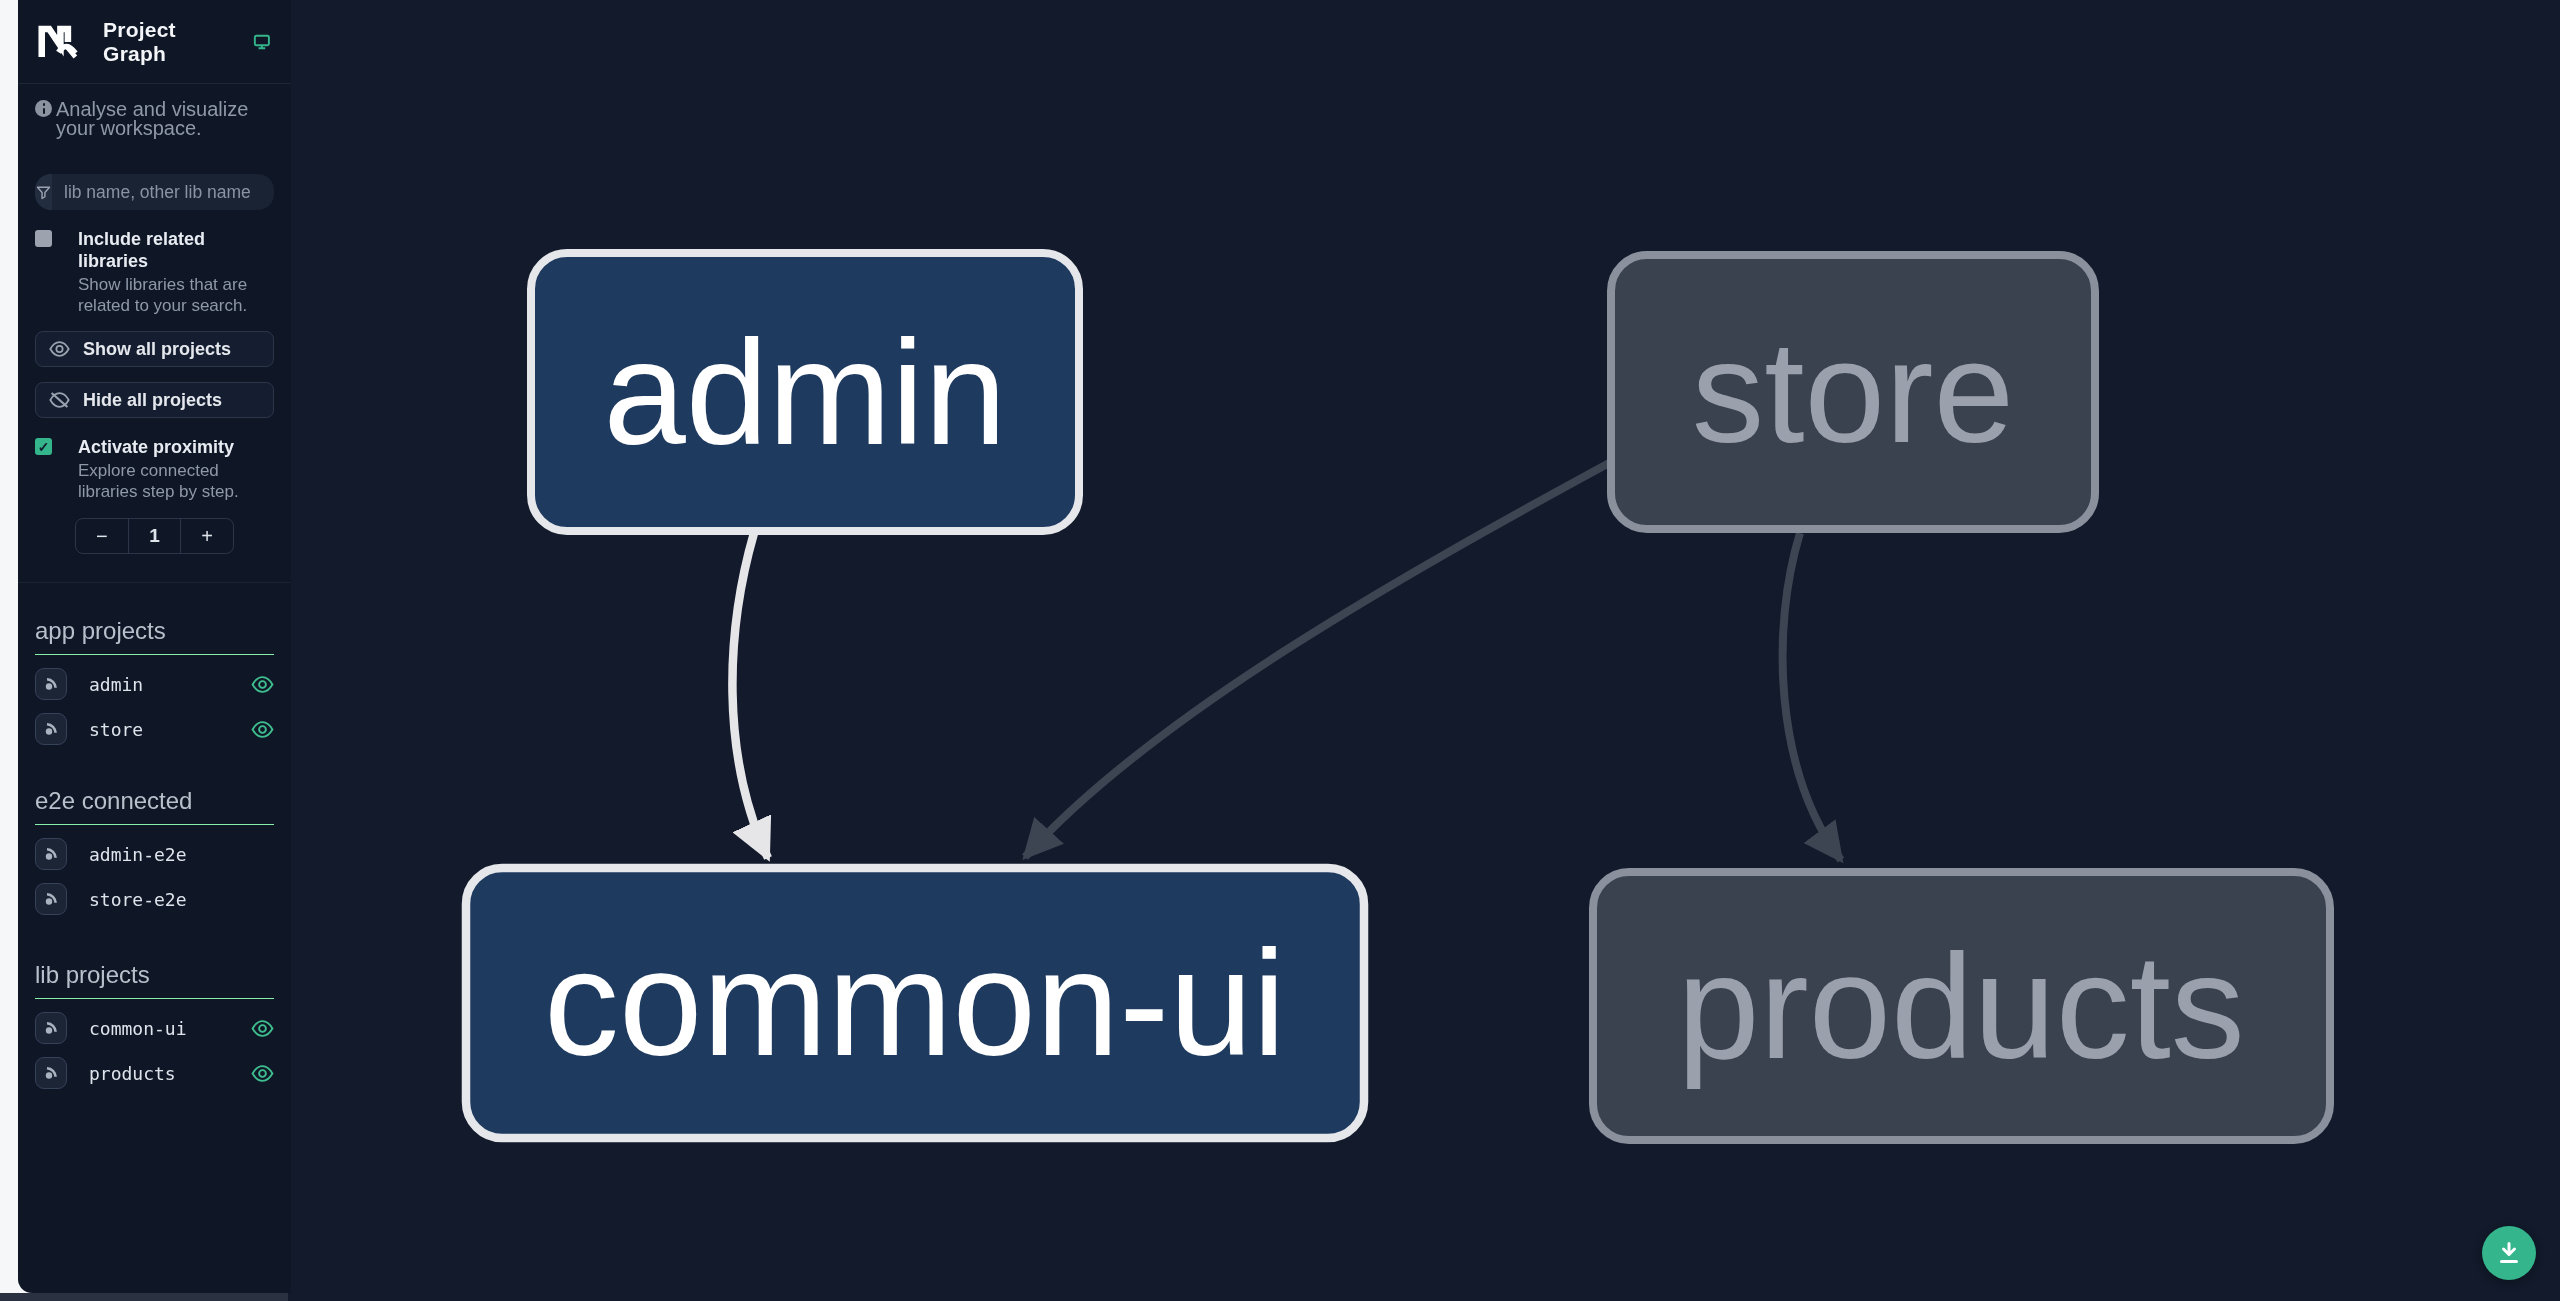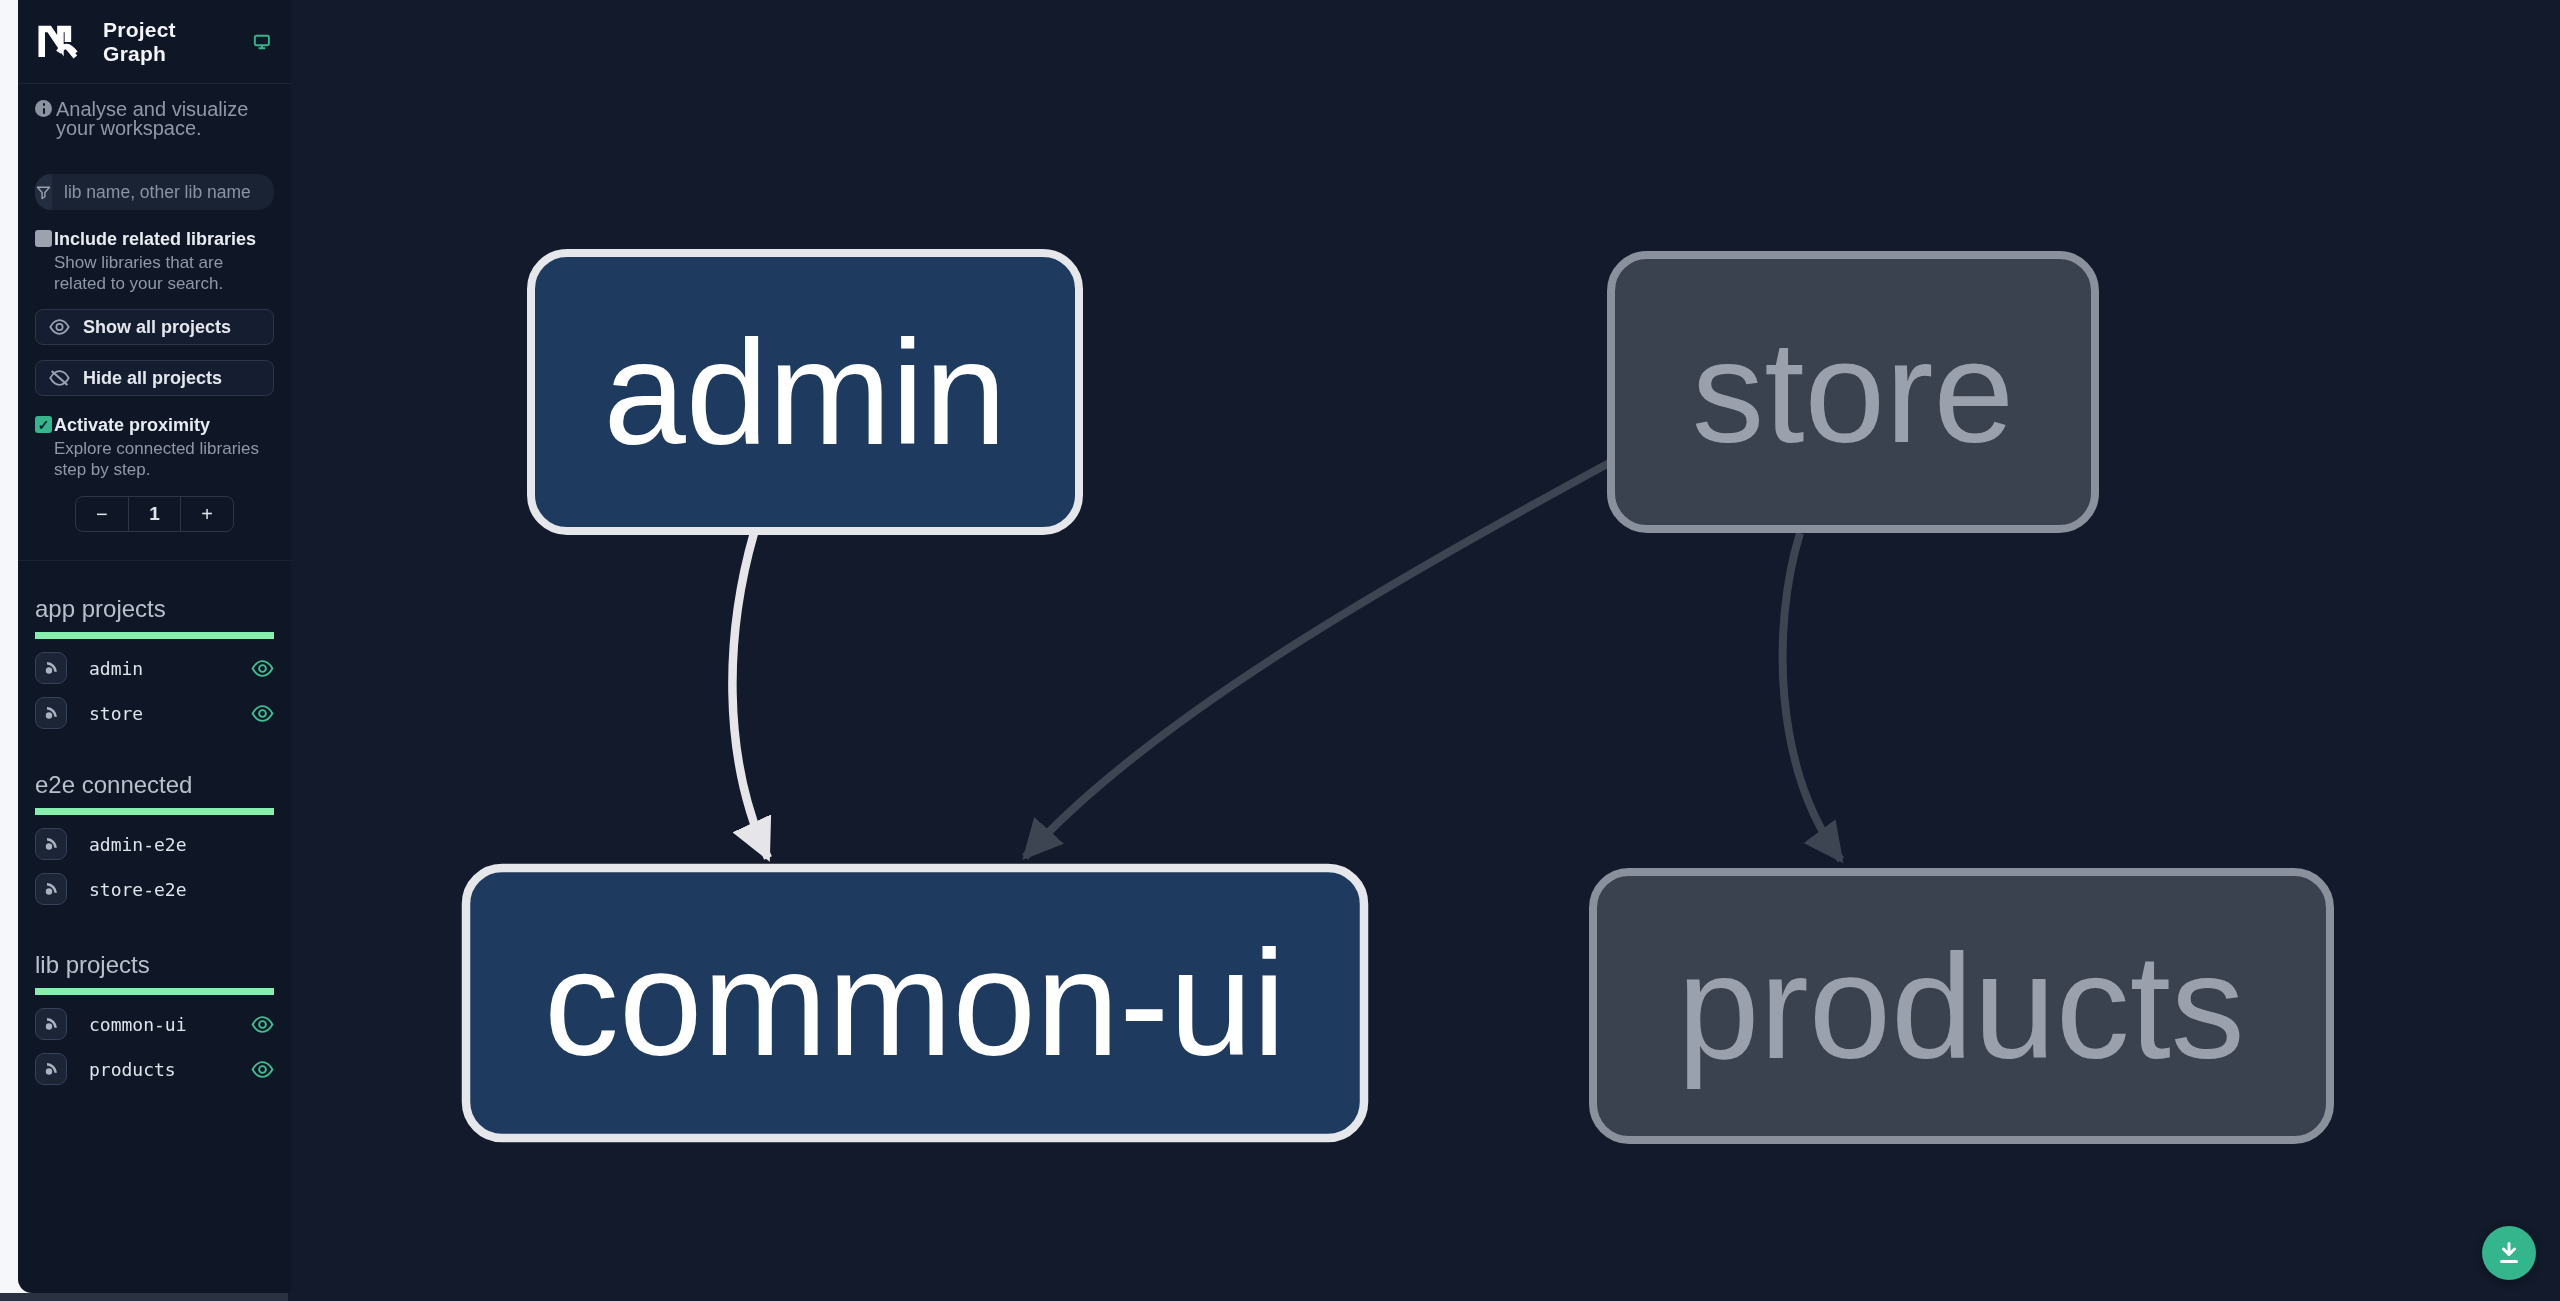--- a/index.html
+++ b/index.html
@@ -22,21 +22,21 @@
   .info-dot{flex:0 0 auto;width:17px;height:17px;border-radius:50%;background:#8b93a1;position:relative;margin-top:0px;}
   .info-dot i{position:absolute;left:7.5px;top:3px;width:2.5px;height:3px;background:#0f1726;border-radius:1px;}
   .info-dot b{position:absolute;left:7.5px;top:8px;width:2.5px;height:6px;background:#0f1726;border-radius:1px;}
 
   .search{display:flex;align-items:stretch;margin:36px 17px 0;height:36px;border-radius:16px;overflow:hidden;background:#1a2334;}
   .search .icon-cell{width:36px;display:flex;align-items:center;justify-content:center;background:#232d40;}
   .search input{flex:1;border:0;outline:0;background:transparent;color:#dfe4ec;font-size:17.5px;padding:0 12px;
                 font-family:"Liberation Sans",sans-serif;}
   .search input::placeholder{color:#8a93a3;}
 
-  .toggle{display:grid;grid-template-columns:17px 1fr;column-gap:2px;margin:18px 17px 0;}
+  .toggle{display:grid;grid-template-columns:17px 1fr;column-gap:26px;margin:18px 17px 0;}
   .cbox{width:17px;height:17px;border-radius:3px;margin-top:2px;}
   .cbox.gray{background:#9ca3af;}
   .cbox.white{background:#ffffff;}
   .cbox.checked{background:#34b58b;display:flex;align-items:center;justify-content:center;
                 color:#14202f;font-size:14px;font-weight:700;line-height:1;}
   .toggle .lab{font-size:18px;font-weight:700;color:#e8ecf2;line-height:22px;}
   .toggle .desc{grid-column:2;font-size:17px;color:#8f98a8;line-height:21px;margin-top:2px;}
 
   .sb-btn{display:flex;align-items:center;gap:13px;margin:15px 17px 0;height:34px;padding:0 13px;
           border:1px solid #2c3648;border-radius:8px;background:#151e30;color:#e4e7ec;
@@ -44,21 +44,21 @@
   .sb-btn:first-of-type{margin-top:30px;}
 
   .stepper{display:flex;width:157px;height:34px;margin:16px auto 0;border:1px solid #2c3648;border-radius:8px;
            overflow:hidden;color:#dfe3ea;font-size:20px;}
   .stepper>div{flex:1;display:flex;align-items:center;justify-content:center;}
   .stepper .mid{border-left:1px solid #2c3648;border-right:1px solid #2c3648;font-weight:700;font-size:19px;}
 
   .panel-divider{margin-top:28px;border-top:1px solid #1a2332;}
 
   .section{padding:0 17px;}
-  .sec-title{margin-top:34px;font-size:24px;color:#b9c0cc;padding-bottom:9px;border-bottom:7px solid #86efac;}
+  .sec-title{margin-top:34px;font-size:24px;color:#b9c0cc;padding-bottom:9px;border-bottom:1px solid #86efac;}
   .sec-title.s2{margin-top:42px;}
   .sec-title.s3{margin-top:46px;}
   .proj-row{display:flex;align-items:center;gap:22px;margin-top:13px;height:32px;}
   .focus-btn{width:30px;height:30px;border:1px solid #36415a;background:#1b2536;border-radius:9px;
              display:flex;align-items:center;justify-content:center;cursor:pointer;flex:0 0 auto;}
   .proj-name{font-family:"DejaVu Sans Mono",monospace;font-size:18px;color:#dfe4ec;flex:1;}
   .eye-btn{flex:0 0 auto;cursor:pointer;display:flex;align-items:center;}
 
   
   .fab{position:absolute;right:24px;bottom:21px;width:54px;height:54px;border-radius:50%;

